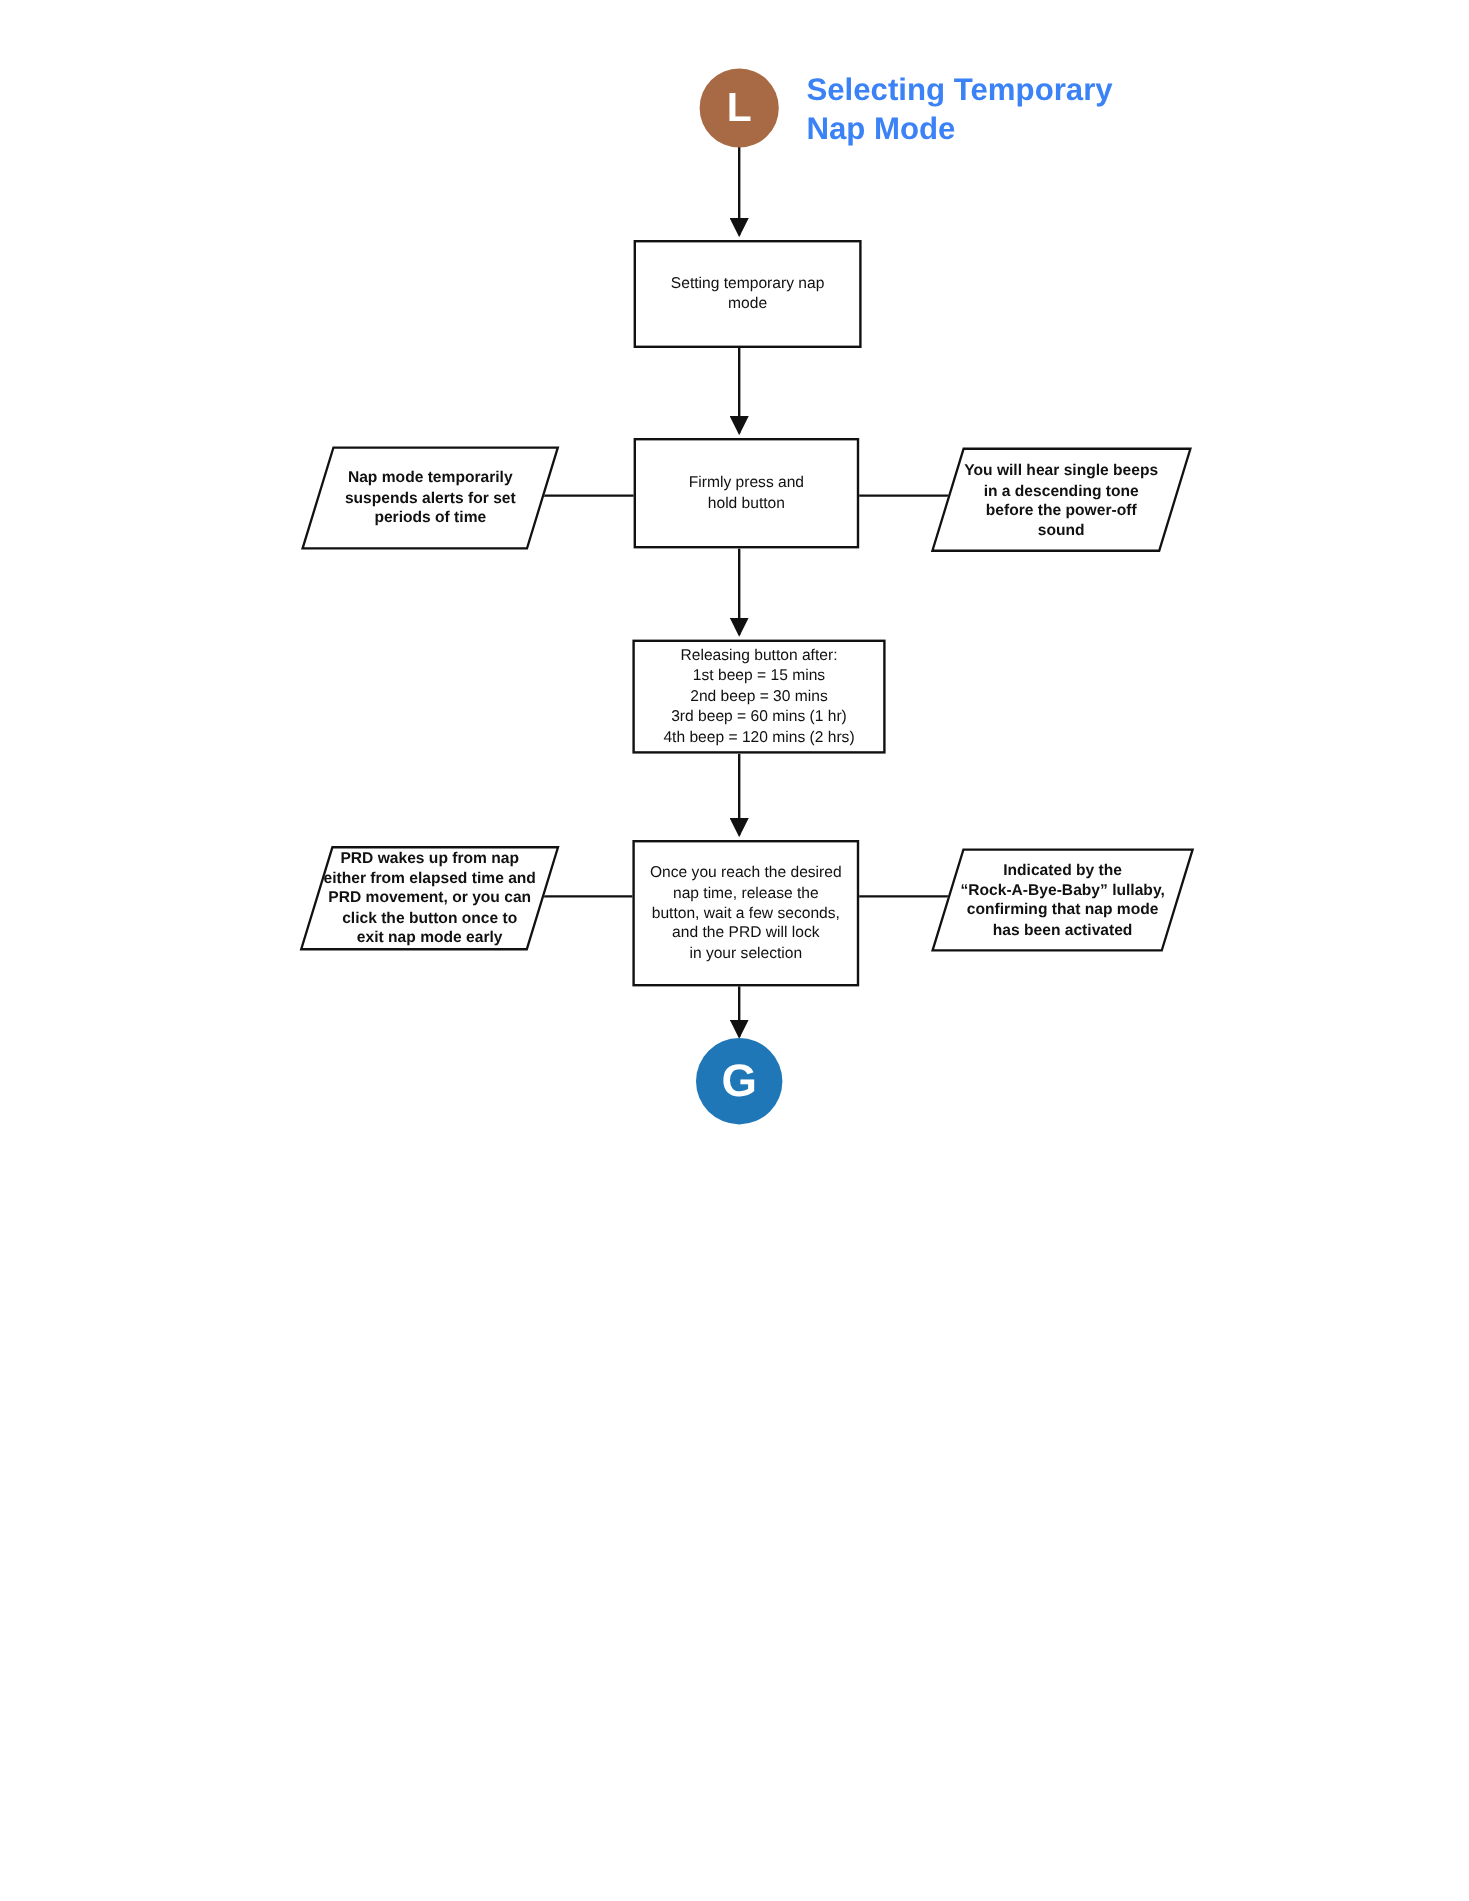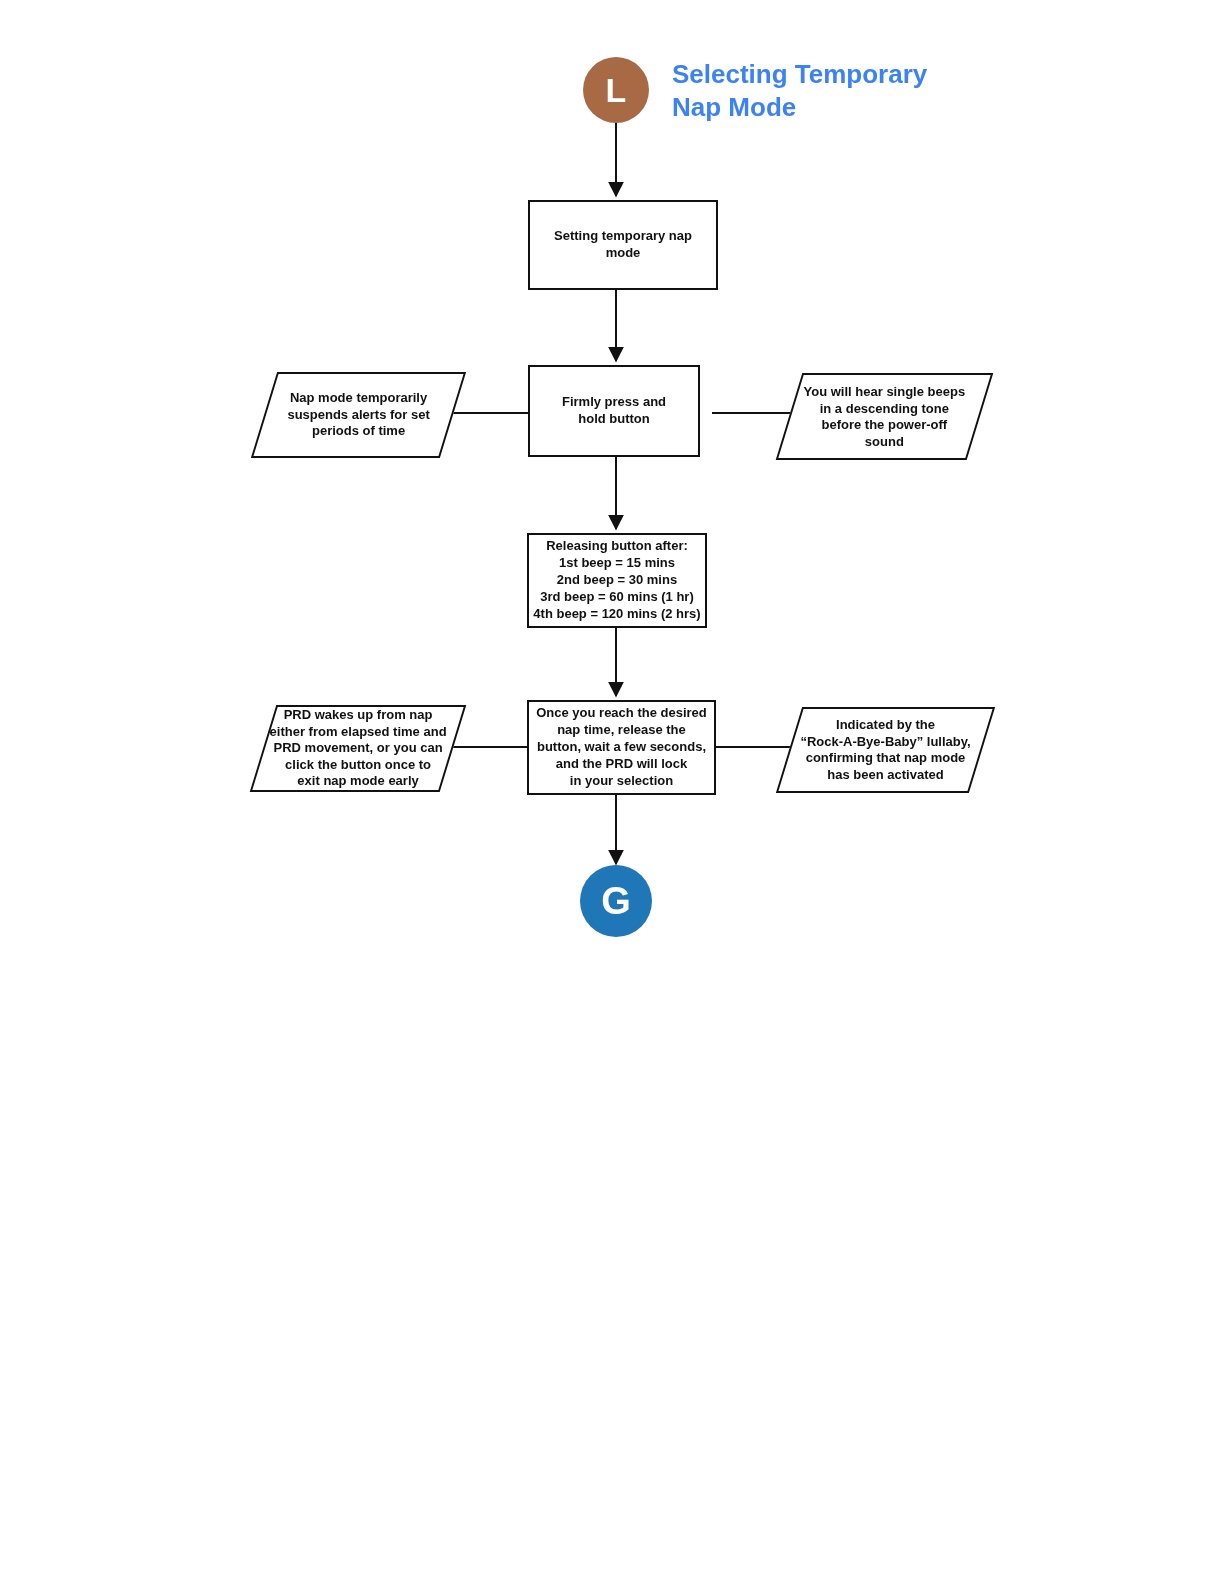--- a/index.html
+++ b/index.html
@@ -23,31 +23,31 @@
 
   .node-box {
     position: absolute;
     z-index: 2;
     background: #ffffff;
     border: 2px solid #111111;
     display: flex;
     align-items: center;
     justify-content: center;
     text-align: center;
-    font-weight: 700;
+    font-weight: 400;
     font-size: 13px;
     line-height: 1.3;
     color: #111111;
     white-space: pre-line;
     padding: 2px;
   }
   #box-setting { left: 528px; top: 200px; width: 190px; height: 90px; }
-  #box-press   { left: 528px; top: 365px; width: 172px; height: 92px; }
-  #box-release { left: 527px; top: 533px; width: 180px; height: 95px; }
-  #box-lock    { left: 527px; top: 700px; width: 189px; height: 95px; }
+  #box-press   { left: 528px; top: 365px; width: 188px; height: 92px; }
+  #box-release { left: 527px; top: 533px; width: 211px; height: 95px; }
+  #box-lock    { left: 527px; top: 700px; width: 189px; height: 122px; }
 
   .para {
     position: absolute;
     z-index: 2;
     background: #ffffff;
     border: 2px solid #111111;
     transform: skewX(-17deg);
     display: flex;
     align-items: center;
     justify-content: center;

